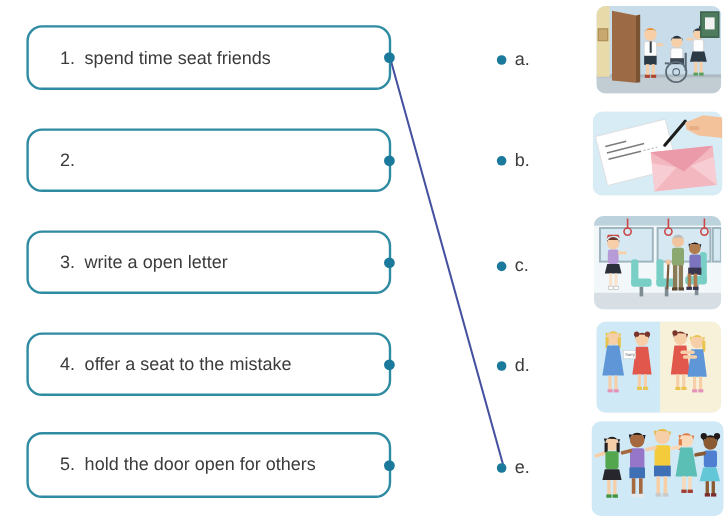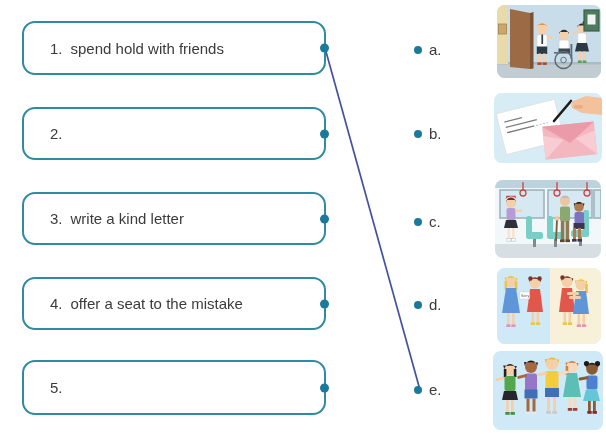--- a/index.html
+++ b/index.html
@@ -35,39 +35,40 @@
 <body>
 
 <div class="stage">
 
   <svg class="overlay" viewBox="0 0 606 434">
     <line class="conn" x1="325" y1="48" x2="420" y2="390" stroke="#44519f" stroke-width="1.7"></line>
   </svg>
 
   <div class="item-box" style="top:21px;height:54px">
     <span class="num">1.</span>
-    <span class="lbl">spend hold with friends</span>
+    <span class="lbl">spend time seat friends</span>
     <span class="box-dot"></span>
   </div>
   <div class="item-box" style="top:107px;height:53px">
     <span class="num">2.</span>
     <span class="box-dot"></span>
   </div>
   <div class="item-box" style="top:192px;height:53px">
     <span class="num">3.</span>
-    <span class="lbl">write a kind letter</span>
+    <span class="lbl">write a open letter</span>
     <span class="box-dot"></span>
   </div>
   <div class="item-box" style="top:277px;height:53px">
     <span class="num">4.</span>
     <span class="lbl">offer a seat to the mistake</span>
     <span class="box-dot"></span>
   </div>
   <div class="item-box" style="top:360px;height:55px">
     <span class="num">5.</span>
+    <span class="lbl">hold the door open for others</span>
     <span class="box-dot"></span>
   </div>
 
   <div class="opt" style="top:41px">
     <span class="opt-dot"></span>
     <span>a.</span>
   </div>
   <div class="opt" style="top:125px">
     <span class="opt-dot"></span>
     <span>b.</span>

